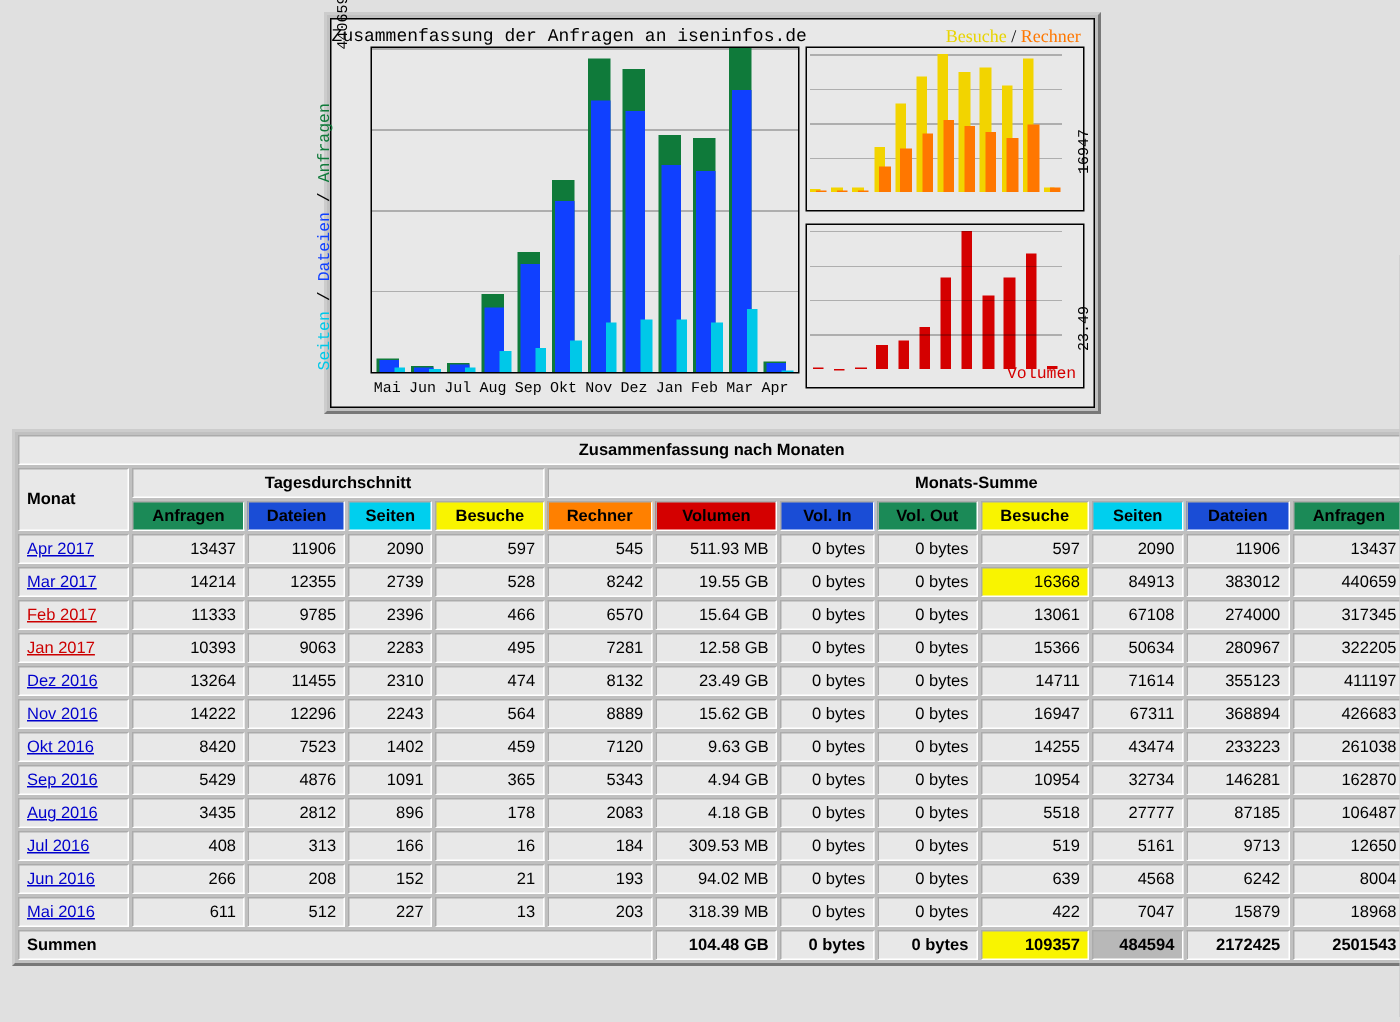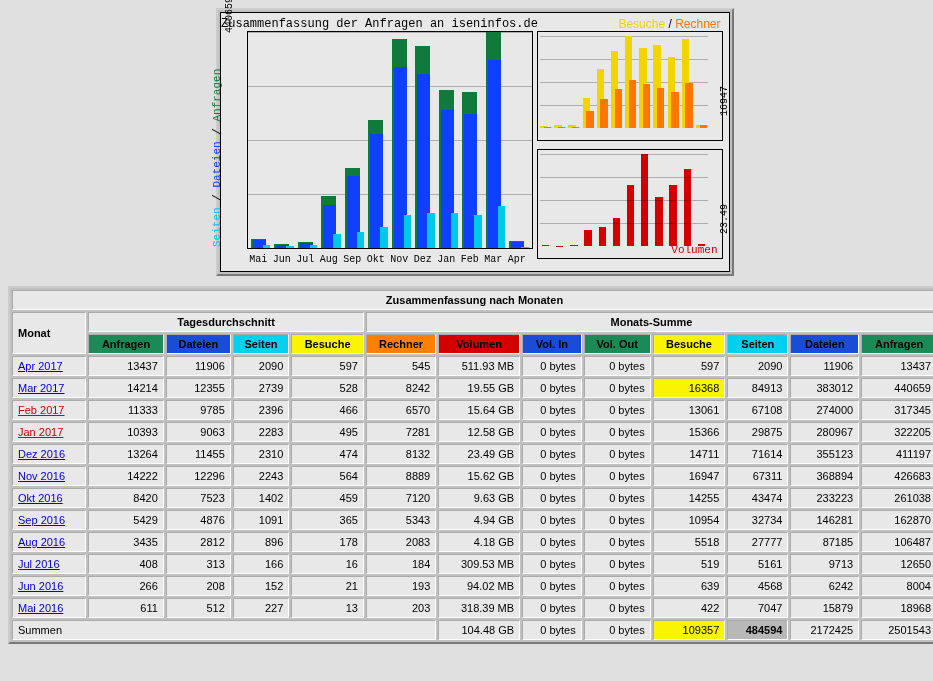--- a/index.html
+++ b/index.html
@@ -32,21 +32,21 @@
     left: 0; right: 190px; top: 4px;
     text-align: center;
     font-family: "Courier New", monospace;
     font-size: 12px;
     color: #000000;
   }
   .chart-title-right {
     position: absolute;
     right: 8px;
     top: 4px;
-    font-family: Liberation Sans, sans-serif;
+    font-family: Liberation Serif, serif;
     font-size: 12px;
   }
   .chart-title-right .besuche { color: #e8d400; }
   .chart-title-right .sep { color: #000; }
   .chart-title-right .rechner { color: #ff7700; }
   .y-label-left {
     position: absolute;
     left: 2px;
     bottom: 24px;
     transform: rotate(-90deg);
@@ -213,21 +213,21 @@
   .c-seiten   { background:#00cfee !important; color:#000; }
   .c-besuche  { background:#f9f400 !important; color:#000; }
   .c-rechner  { background:#ff8000 !important; color:#000; }
   .c-volumen  { background:#d40000 !important; color:#000; }
   .c-volin    { background:#1a4dd6 !important; color:#000; }
   .c-volout   { background:#1b8a57 !important; color:#000;margin-top:45px; }
   td.num { text-align:right; }
   td.link a { color:#0000cc; text-decoration:underline; }
   td.link a.red { color:#cc0000; }
   td.summen {
-    font-weight:normal;
+    font-weight:bold;
     background:#ddd;
   }
   td.hl { background:#f9f400 !important;margin-top:44px; }
   td.hl-grey { background:#b8b8b8 !important; font-weight:bold;}
 </style>
 </head>
 <body>
 
 <div class="page">
 
@@ -495,21 +495,21 @@
           <td class="link"><a href="#" class="red">Jan 2017</a></td>
           <td class="num">10393</td>
           <td class="num">9063</td>
           <td class="num">2283</td>
           <td class="num">495</td>
           <td class="num">7281</td>
           <td class="num">12.58 GB</td>
           <td class="num">0 bytes</td>
           <td class="num">0 bytes</td>
           <td class="num">15366</td>
-          <td class="num">29875</td>
+          <td class="num">50634</td>
           <td class="num">280967</td>
           <td class="num">322205</td>
         </tr>
         <tr>
           <td class="link"><a href="#">Dez 2016</a></td>
           <td class="num">13264</td>
           <td class="num">11455</td>
           <td class="num">2310</td>
           <td class="num">474</td>
           <td class="num">8132</td>

